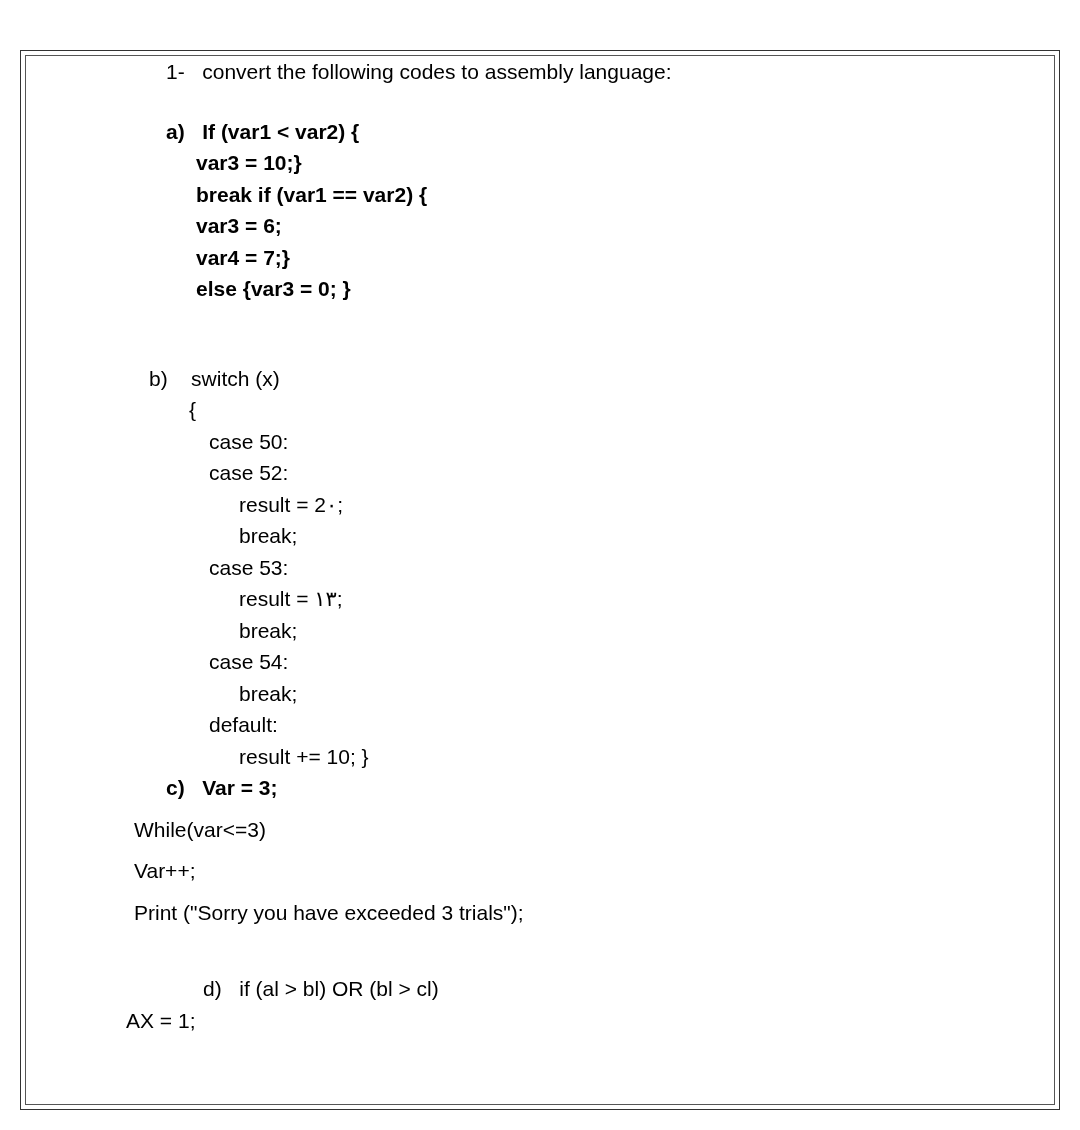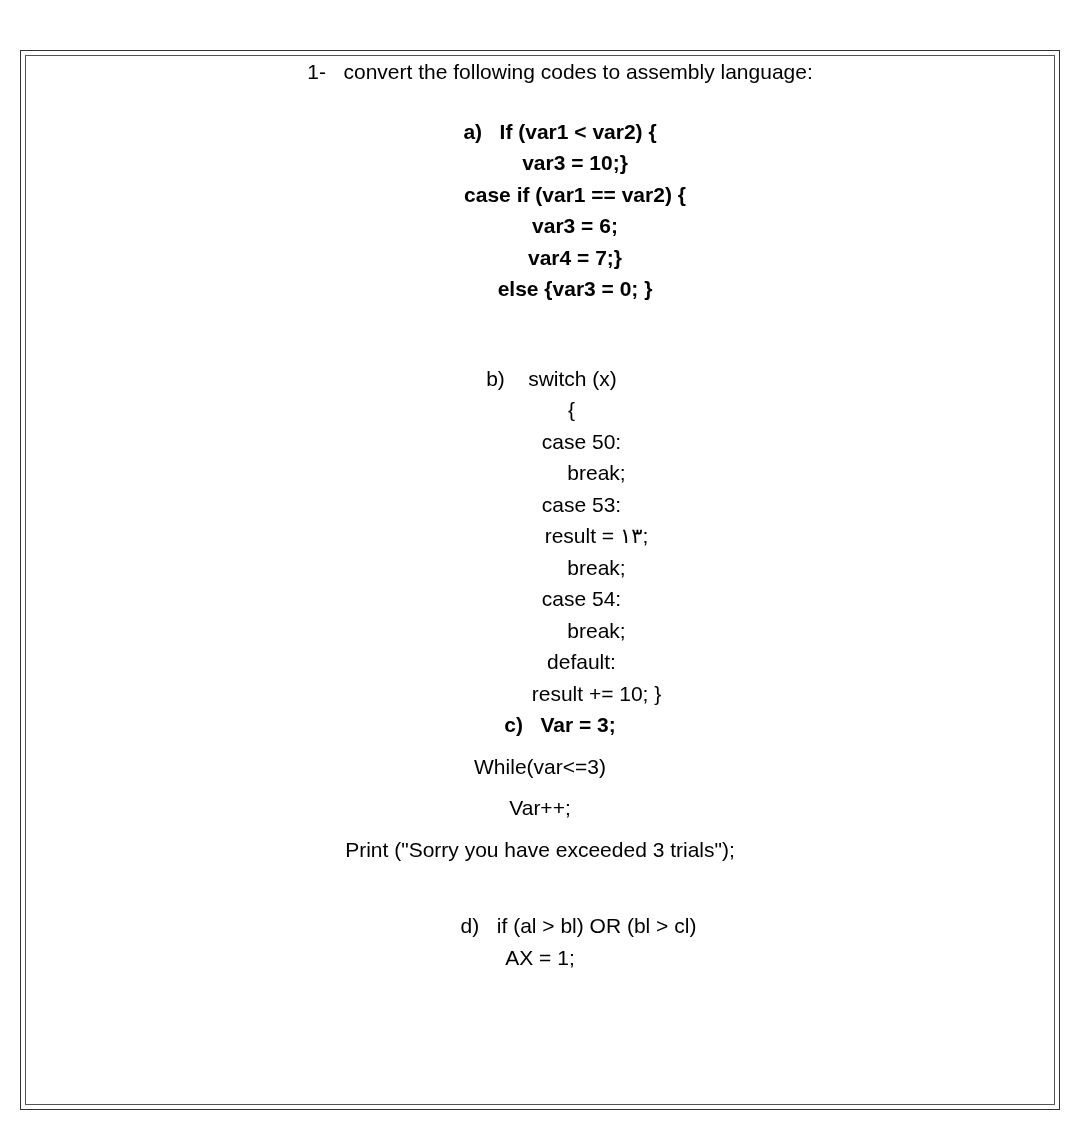--- a/index.html
+++ b/index.html
@@ -14,21 +14,20 @@
       background: #fff;
       width: 1080px;
       height: 1130px;
       padding: 50px 20px 20px 20px;
       line-height: 1.5;
     }
     .page {
       border: 1.5px solid #333;
       padding: 4px;
       height: 100%;
-      text-align: center;
     }
     .inner {
       border: 1px solid #555;
       height: 100%;
       padding: 0 100px 0 100px;
     }
     .q-header {
       margin-left: 40px;
       margin-bottom: 28px;
     }
@@ -50,21 +49,21 @@
       margin-left: 60px;
     }
     .case-body {
       margin-left: 90px;
     }
     .part-c {
       margin-left: 40px;
       font-weight: bold;
     }
     .flush {
-      margin-left: 0;
+      margin-left: 8px;
       margin-top: 10px;
     }
     .part-d {
       margin-top: 45px;
       margin-left: 77px;
     }
     .part-d-ax {
       margin-left: 0;
     }
   </style>
@@ -80,34 +79,36 @@
       <span>convert the following codes to assembly language:</span>
     </div>
 
     <div class="part-a">
       <div>
         <span>a)</span>
         <span>&nbsp;</span>
         <span>If (var1 &lt; var2) {</span>
       </div>
       <div class="line">var3 = 10;}</div>
-      <div class="line">case if (var1 == var2) {</div>
+      <div class="line">break if (var1 == var2) {</div>
       <div class="line">var3 = 6;</div>
       <div class="line">var4 = 7;}</div>
       <div class="line">else {var3 = 0; }</div>
     </div>
 
     <div class="part-b">
       <div>
         <span>b)</span>
         <span>&nbsp;&nbsp;</span>
         <span>switch (x)</span>
       </div>
       <div class="part-b-brace">{</div>
       <div class="case-indent">case 50:</div>
+      <div class="case-indent">case 52:</div>
+      <div class="case-body">result = 2٠;</div>
       <div class="case-body">break;</div>
       <div class="case-indent">case 53:</div>
       <div class="case-body">result = ١٣;</div>
       <div class="case-body">break;</div>
       <div class="case-indent">case 54:</div>
       <div class="case-body">break;</div>
       <div class="case-indent">default:</div>
       <div class="case-body">result += 10; }</div>
     </div>
 

